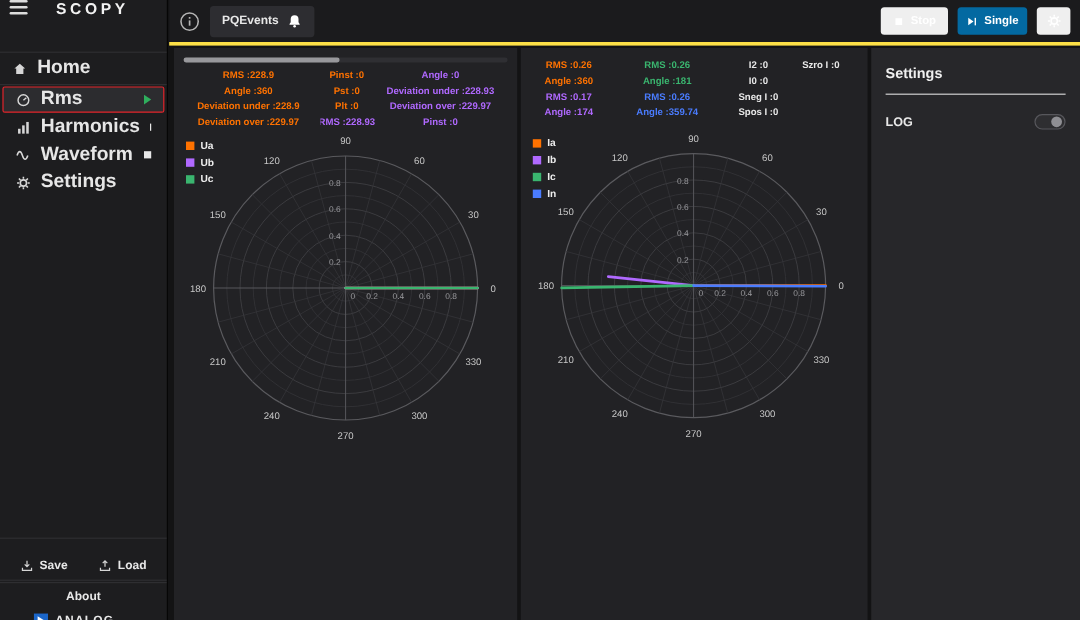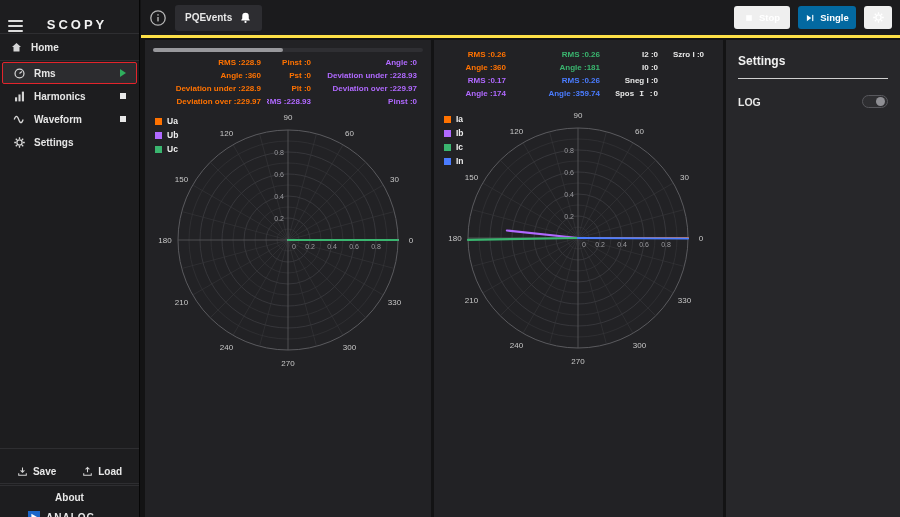--- a/index.html
+++ b/index.html
@@ -4,27 +4,27 @@
 <title>Scopy</title>
 <style>
   *{box-sizing:border-box;margin:0;padding:0}
   html,body{width:900px;height:517px;overflow:hidden;background:#131314;
     font-family:"Liberation Sans","DejaVu Sans",sans-serif;}
   .app{position:relative;width:900px;height:517px;color:#e8e8e8;font-size:10px}
 
   
   .sidebar{position:absolute;left:0;top:0;width:140px;height:100%;background:#1d1d1f;
     border-right:1px solid #060606;z-index:3;overflow:hidden}
-  .sb-header{display:flex;align-items:flex-end;height:32px;padding:0 8px}
+  .sb-header{display:flex;align-items:flex-start;height:42px;padding:0 8px}
   .hamburger{width:15px;display:flex;flex-direction:column;gap:3px;cursor:pointer}
   .hamburger span{display:block;height:2px;background:#dcdcdc;border-radius:1px}
   .logo{flex:1;text-align:center;font-size:13px;font-weight:bold;letter-spacing:3px;color:#f2f2f2}
   .divider{height:1px;background:#2e2e31;margin:1px 0}
   .sb-item{display:flex;align-items:center;gap:8px;height:24px;padding:0 10px;
-    font-size:10px;font-weight:bold;color:#e6e6e6;cursor:pointer}
+    font-size:16px;font-weight:bold;color:#e6e6e6;cursor:pointer}
   .tool-icon{width:13px;height:13px;color:#d6d6d6;flex:0 0 13px}
   .plugin{padding:6px 8px 5px;cursor:pointer}
   .plugin-top{display:flex;justify-content:space-between;align-items:center;font-size:10px;font-weight:bold}
   .plugin-top svg{width:10px;height:10px;color:#cfcfcf}
   .plugin-sub{font-size:7.5px;color:#b9b9b9;margin-top:2px;letter-spacing:.2px}
   .tool{height:22px;margin:1px 2px;border:1.5px solid transparent;border-radius:2px}
   .tool.selected{border-color:#e3242b;background:#2c2c2f}
   .right-ind{margin-left:auto}
   .square-ind{width:6px;height:6px;background:#e8e8e8}
   .play-ind{width:0;height:0;border-left:6px solid #2fae5d;border-top:4px solid transparent;border-bottom:4px solid transparent}
@@ -59,21 +59,21 @@
   
   .main{position:absolute;left:141px;top:38px;width:759px;height:479px;display:flex;gap:3px;
     padding:2px 0 0 4px}
   .panel{background:#222225;height:100%;position:relative}
   .panel-voltage{width:286px}
   .panel-current{width:289px}
   .scroll-track{margin:8px 8px 2px;height:4px;background:#2f2f33;border-radius:2px;position:relative}
   .scroll-thumb{position:absolute;left:0;top:0;height:4px;width:48%;background:#98989c;border-radius:2px;cursor:pointer}
   .stats{display:grid;padding:2px 0 0 8px}
   .panel-current .stats{padding-top:8px;padding-bottom:6px}
-  .cell{display:flex;justify-content:flex-end;font-size:8px;font-weight:bold;line-height:13px;
+  .cell{display:flex;justify-content:center;font-size:8px;font-weight:bold;line-height:13px;
     padding-right:6px;white-space:nowrap;overflow:hidden}
   .chart-wrap{position:relative;margin-top:2px}
   .chart-wrap svg{display:block;margin:0 auto}
   .legend{position:absolute;left:10px;top:6px;display:flex;flex-direction:column;gap:4px}
   .legend-item{display:flex;align-items:center;gap:5px;font-size:8.5px;font-weight:bold;cursor:pointer;color:#eee}
   .legend-swatch{width:7px;height:7px;display:inline-block}
 
   
   .settings-pane{flex:1;background:#27272a;padding:14px 12px 0}
   .sp-title{font-size:12px;font-weight:bold;color:#f0f0f0}
@@ -442,21 +442,21 @@
           <div class="cell"></div>
           <div class="cell">
             <span style="color: rgb(176, 105, 255);">Angle :</span>
             <span style="color: rgb(176, 105, 255);">174</span>
           </div>
           <div class="cell">
             <span style="color: rgb(74, 124, 255);">Angle :</span>
             <span style="color: rgb(74, 124, 255);">359.74</span>
           </div>
           <div class="cell">
-            <span style="color: rgb(232, 232, 232); font-family: Liberation Mono, monospace;">Spos I :</span>
+            <span style="color: rgb(232, 232, 232);">Spos I :</span>
             <span style="color: rgb(232, 232, 232);">0</span>
           </div>
           <div class="cell"></div>
         </div>
       <div class="chart-wrap">
         <div class="legend" id="current-legend">
             <div class="legend-item">
               <span class="legend-swatch" style="background: rgb(255, 114, 0);"></span>
               <span>Ia</span>
             </div>

